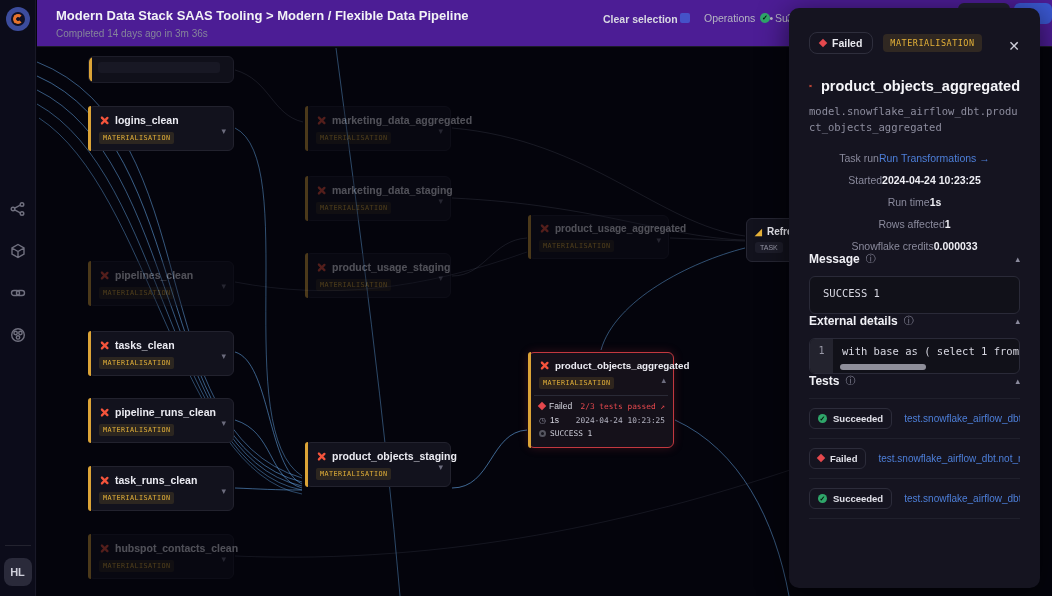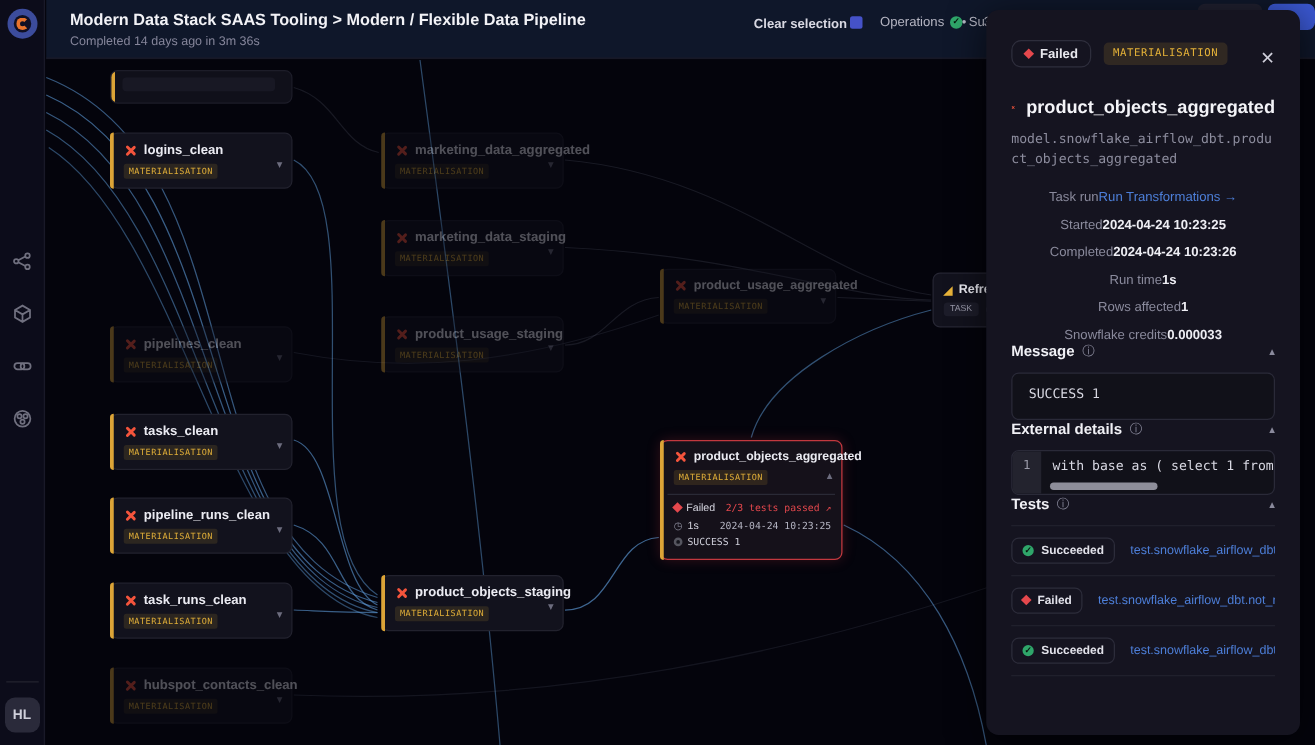--- a/index.html
+++ b/index.html
@@ -11,21 +11,21 @@
   .logo { width:24px; height:24px; margin-top:7px; border-radius:50%; background:#3c4c9c; position:relative; cursor:pointer; }
   .logo::before { content:""; position:absolute; inset:5px; border-radius:50%; background:#101024; }
   .logo::after { content:""; position:absolute; inset:7px; border-radius:50%; border:3px solid #e8732c; border-right-color:transparent; }
   .nav-icons { margin-top:170px; display:flex; flex-direction:column; gap:26px; align-items:center; }
   .nav-icons svg { display:block; stroke:#70707f; fill:none; stroke-width:1.4; cursor:pointer; }
   .sidebar-spacer { flex:1; }
   .sidebar-divider { width:26px; height:1px; background:#23232f; margin-bottom:12px; }
   .avatar { width:28px; height:28px; margin-bottom:10px; border-radius:8px; background:#2a2a3a; color:#cfcfda; font-size:11px; font-weight:bold; display:flex; align-items:center; justify-content:center; cursor:pointer; }
 
   
-  .header { position:absolute; left:37px; top:0; width:1015px; height:47px; background:#0f172a; border-bottom:1px solid #1b1b29; z-index:5; }
+  .header { position:absolute; left:37px; top:0; width:1015px; height:47px; background:#4c1d95; border-bottom:1px solid #1b1b29; z-index:5; }
   .breadcrumb { position:absolute; left:19px; top:8px; font-size:13px; font-weight:bold; color:#f2f2f6; }
   .header-sub { position:absolute; left:19px; top:28px; font-size:10px; color:#85859a; }
   .clear-selection { position:absolute; left:566px; top:13px; font-size:10.5px; font-weight:bold; color:#d8d8e2; cursor:pointer; }
   .ops-group { position:absolute; left:643px; top:12px; display:flex; align-items:center; gap:14px; font-size:10.5px; color:#b5b5c2; }
   .ops-icon { width:10px; height:10px; border-radius:2px; background:#4552c8; display:inline-block; }
   .succ-group { position:absolute; left:723px; top:12px; display:flex; align-items:center; gap:5px; font-size:10.5px; color:#b5b5c2; }
   .succ-icon { width:10px; height:10px; border-radius:50%; background:#2fa66a; color:#06140d; font-size:7px; line-height:10px; text-align:center; font-weight:bold; }
   .btn-dark { position:absolute; left:921px; top:3px; width:52px; height:21px; background:#20202f; border-radius:6px; cursor:pointer; }
   .btn-blue { position:absolute; left:977px; top:3px; width:38px; height:21px; background:#3a57d0; border-radius:6px; cursor:pointer; }
 
@@ -254,21 +254,21 @@
           <rect x="10" y="1" width="5" height="22" rx="2.5" transform="rotate(45 12 12)"></rect>
           <rect x="10" y="1" width="5" height="22" rx="2.5" transform="rotate(-45 12 12)"></rect>
         </g>
       </svg>
     <span class="node-title">task_runs_clean</span>
   </div>
   <span class="node-chevron">▾</span>
   <span class="mat-badge">MATERIALISATION</span>
 </div>
 
-<div class="node" style="left:305px;top:460px;">
+<div class="node" style="left:305px;top:442px;">
   <div class="node-title-row">
     <svg class="dbt-icon" width="11" height="11" viewBox="0 0 24 24">
         <g fill="#f4543c">
           <rect x="10" y="1" width="5" height="22" rx="2.5" transform="rotate(45 12 12)"></rect>
           <rect x="10" y="1" width="5" height="22" rx="2.5" transform="rotate(-45 12 12)"></rect>
         </g>
       </svg>
     <span class="node-title">product_objects_staging</span>
   </div>
   <span class="node-chevron">▾</span>
@@ -397,24 +397,20 @@
   <div class="panel-subtitle">model.snowflake_airflow_dbt.product_objects_aggregated</div>
 
   <div class="details">
     <div class="detail-row">
       <span class="detail-label">Task run</span>
       <span class="detail-value detail-link">Run Transformations →</span>
     </div>
     <div class="detail-row">
       <span class="detail-label">Started</span>
       <span class="detail-value">2024-04-24 10:23:25</span>
-    </div>
-    <div class="detail-row">
-      <span class="detail-label">Completed</span>
-      <span class="detail-value">2024-04-24 10:23:26</span>
     </div>
     <div class="detail-row">
       <span class="detail-label">Run time</span>
       <span class="detail-value">1s</span>
     </div>
     <div class="detail-row">
       <span class="detail-label">Rows affected</span>
       <span class="detail-value">1</span>
     </div>
     <div class="detail-row">

